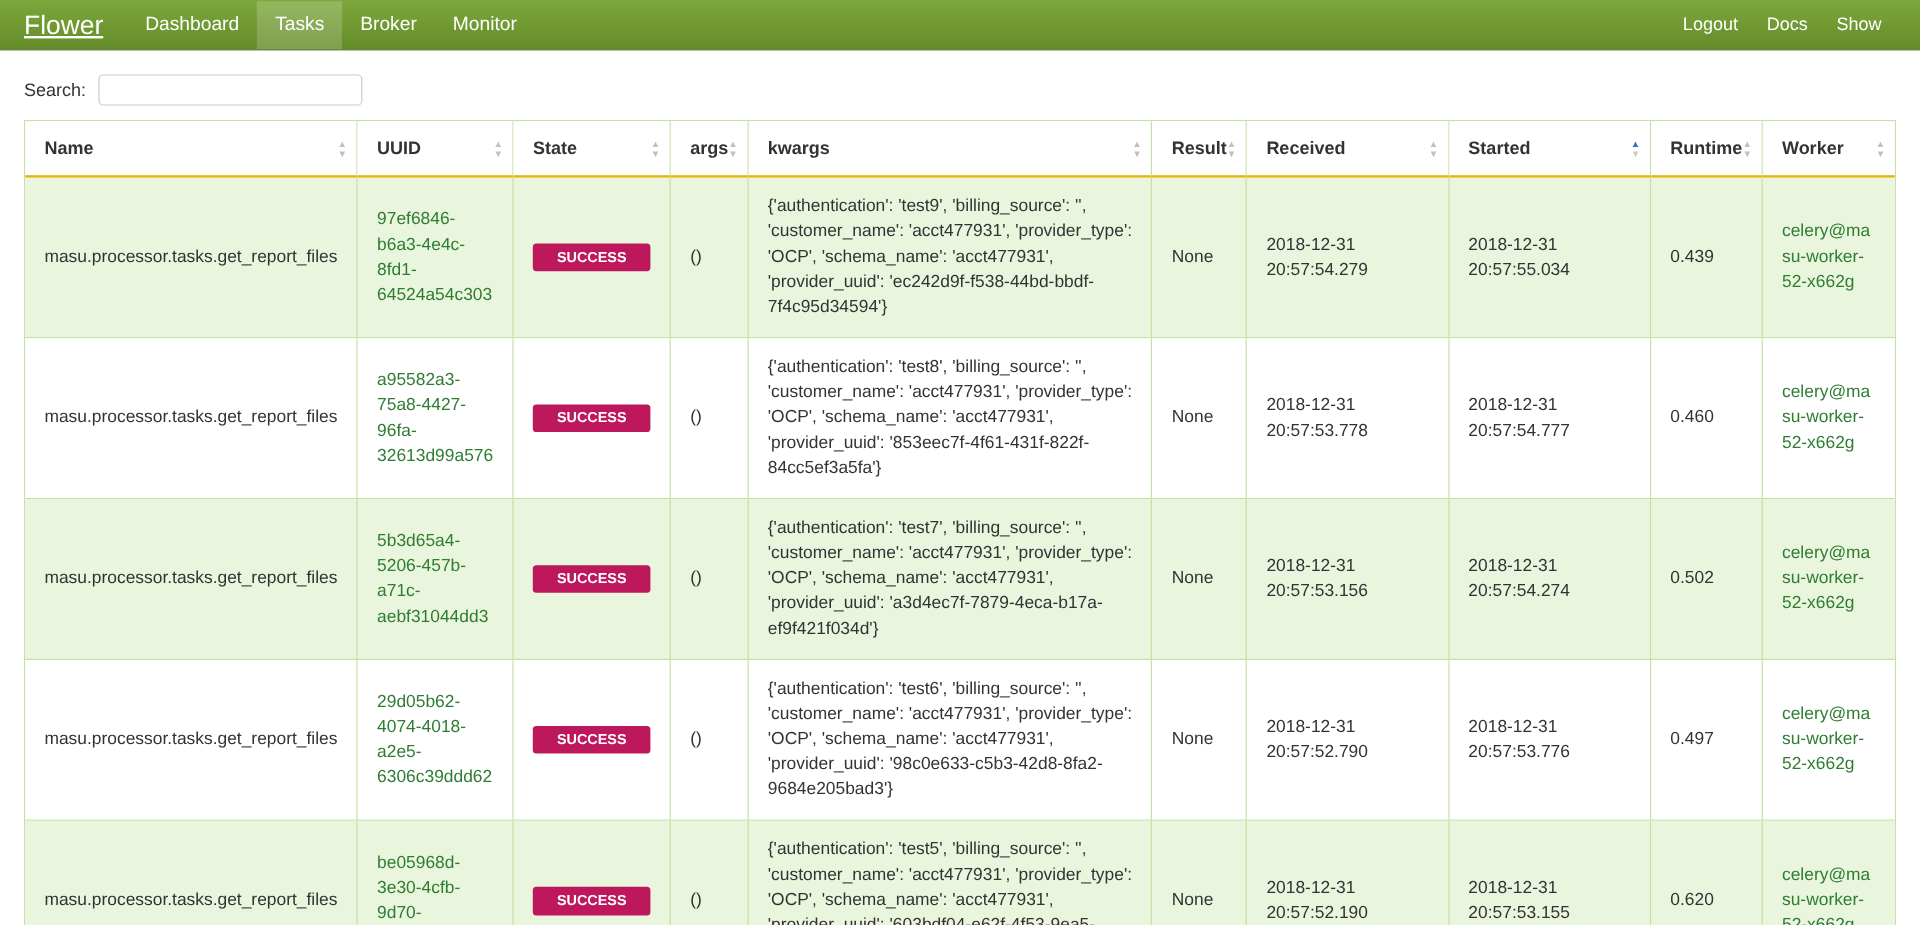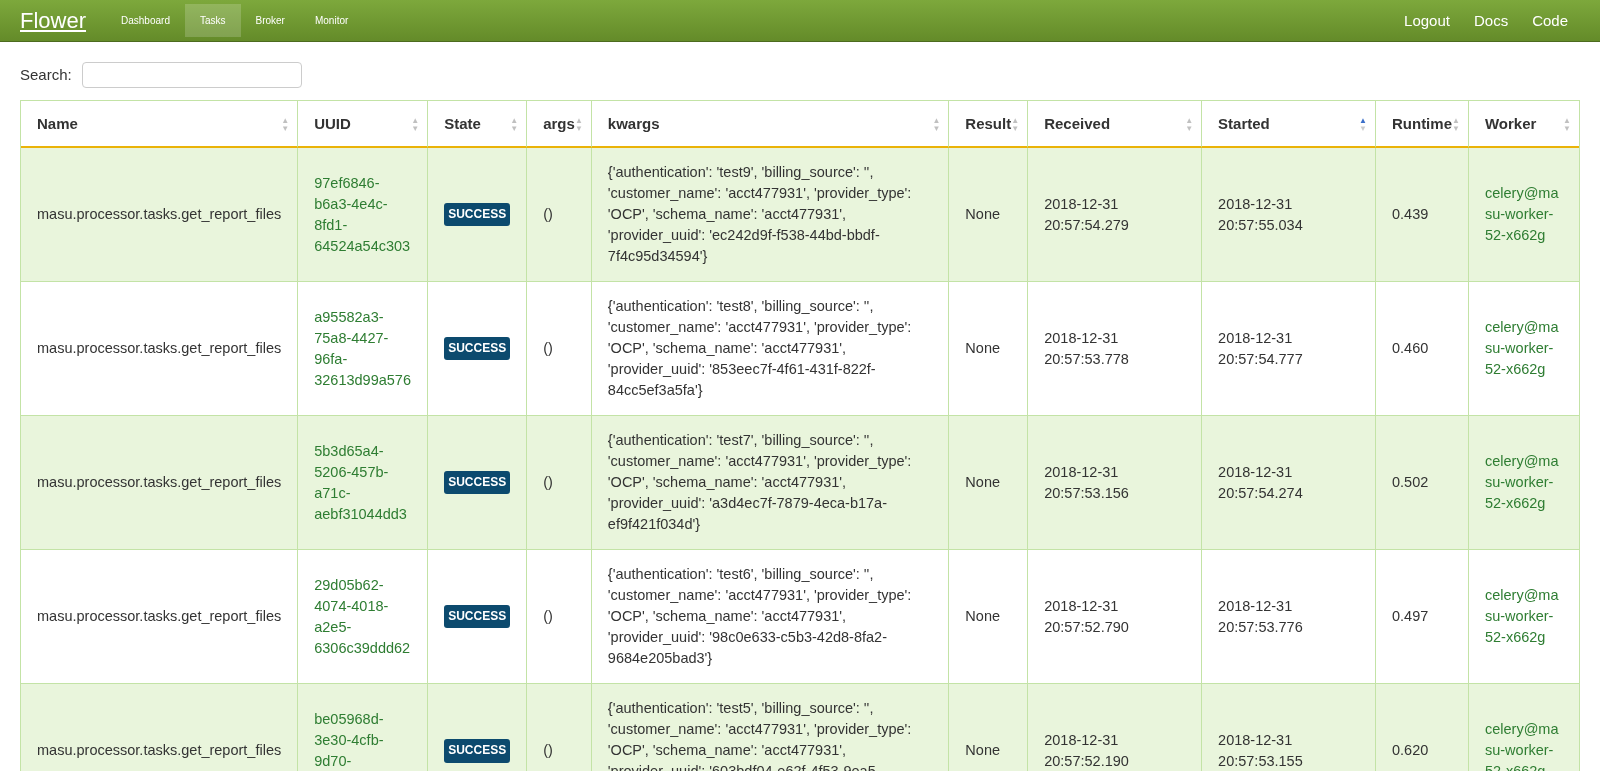--- a/index.html
+++ b/index.html
@@ -23,21 +23,21 @@
       font-weight: 300;
       color: #fff;
       margin-right: 20px;
     }
     .nav-links { display: flex; list-style: none; flex: 1; }
     .nav-links li a {
       display: block;
       padding: 11px 15px;
       color: #fff;
       text-decoration: none;
-      font-size: 10px;
+      font-size: 16px;
     }
     .nav-links li.active a {
       background: rgba(255,255,255,0.18);
     }
     .nav-right { display: flex; list-style: none; }
     .nav-right li a {
       display: block;
       padding: 11px 12px;
       color: #fff;
       text-decoration: none;
@@ -95,25 +95,25 @@
       vertical-align: middle;
       font-size: 14.5px;
       line-height: 1.45;
     }
     table.tasks tbody td:last-child { border-right: none; }
     table.tasks tbody tr:nth-child(odd) { background: #e9f5dc; }
     table.tasks tbody tr:nth-child(even) { background: #fff; }
     .link-green { color: #2e7d32; text-decoration: none; }
     .badge-success {
       display: inline-block;
-      background: #0c4a6e;
+      background: #be185d;
       color: #fff;
       font-size: 12px;
       font-weight: 700;
-      padding: 3px 4px;
+      padding: 3px 20px;
       border-radius: 3px;
     }
     .sort-arrows {
       position: absolute;
       right: 8px;
       top: 50%;
       transform: translateY(-50%);
       display: flex;
       flex-direction: column;
       gap: 1px;
@@ -148,21 +148,21 @@
       </li>
     </ul>
   <ul class="nav-right">
       <li>
         <a href="#">Logout</a>
       </li>
       <li>
         <a href="#">Docs</a>
       </li>
       <li>
-        <a href="#">Code</a>
+        <a href="#">Show</a>
       </li>
     </ul>
 </div>
 
 <div class="container">
 
   <div class="controls">
     <div class="search-control">
       <span>Search:</span>
       <input type="text" value="" style="">

